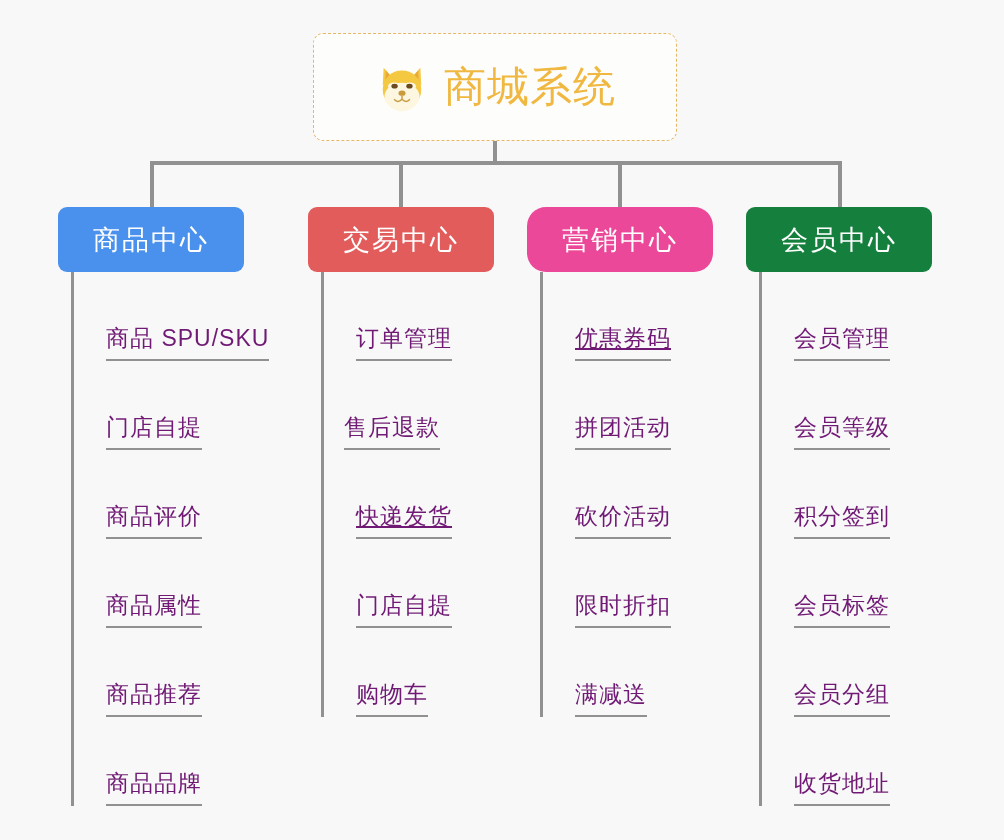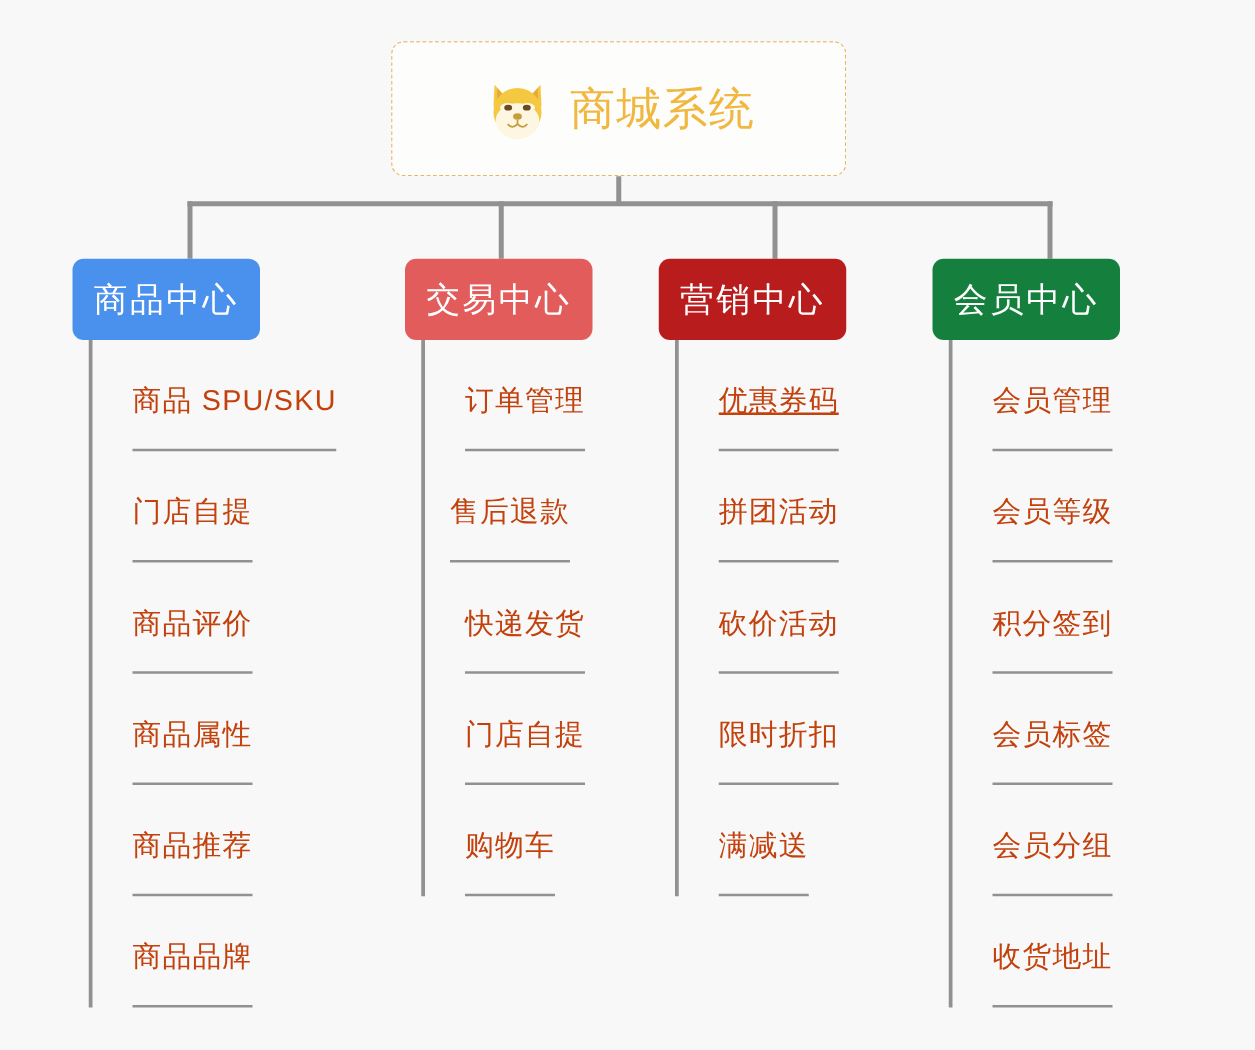--- a/index.html
+++ b/index.html
@@ -37,21 +37,21 @@
     justify-content: center;
     gap: 14px;
   }
   .root-emoji {
     width: 56px;
     height: 56px;
     position: relative;
     flex: 0 0 auto;
   }
   .root-title {
-    font-size: 36px;
+    font-size: 42px;
     line-height: 1;
     color: #f0b840;
     letter-spacing: 1px;
     white-space: nowrap;
   }
 
   
   .conn {
     position: absolute;
     background: #919191;
@@ -59,21 +59,21 @@
   .conn-v-root { left: 493px; top: 141px; width: 4px; height: 22px; }
   .conn-h-main { left: 150px; top: 161px; width: 692px; height: 4px; }
   .conn-v-drop { top: 161px; width: 4px; height: 46px; }
 
   
   .column {
     position: absolute;
     top: 207px;
   }
   .cat-header {
-    width: 150px;
+    width: 186px;
     height: 65px;
     box-sizing: border-box;
     border-radius: 9px;
     display: flex;
     align-items: center;
     justify-content: center;
     color: #ffffff;
     font-size: 27px;
     letter-spacing: 2px;
     white-space: nowrap;
@@ -88,23 +88,23 @@
   }
   .leaf-item {
     position: relative;
     height: 89px;
     display: flex;
     align-items: flex-end;
   }
   .leaf-label {
     display: inline-block;
     margin-left: 32px;
-    padding-bottom: 23px;
+    padding-bottom: 5px;
     font-size: 23px;
-    color: #c2410c;
+    color: #701a75;
     white-space: nowrap;
     border-bottom: 2px solid #919191;
     letter-spacing: 1px;
   }
 </style>
 </head>
 <body style="background: rgb(248, 248, 248);">
 
 <div id="chart">
 
@@ -155,43 +155,43 @@
         </div>
       <div class="leaf-item">
           <span class="leaf-label" style="border-bottom-color: rgb(145, 145, 145);">商品推荐</span>
         </div>
       <div class="leaf-item">
           <span class="leaf-label" style="border-bottom-color: rgb(145, 145, 145);">商品品牌</span>
         </div>
     </div>
   </div>
 
-  <div class="column" style="left:324px;">
+  <div class="column" style="left:308px;">
     <div class="cat-header" style="background: rgb(226, 92, 92);">交易中心</div>
     <div class="leaf-list" style="border-left-color: rgb(145, 145, 145);">
       <div class="leaf-item">
           <span class="leaf-label" style="border-bottom-color: rgb(145, 145, 145);">订单管理</span>
         </div>
       <div class="leaf-item">
           <span class="leaf-label" style="border-bottom-color: rgb(145, 145, 145); margin-left: 20px;">售后退款</span>
         </div>
       <div class="leaf-item">
-          <span class="leaf-label" style="border-bottom-color: rgb(145, 145, 145);">快递发货</span>
+          <span class="leaf-label" style="border-bottom-color: rgb(145, 145, 145); text-decoration: underline;">快递发货</span>
         </div>
       <div class="leaf-item">
           <span class="leaf-label" style="border-bottom-color: rgb(145, 145, 145);">门店自提</span>
         </div>
       <div class="leaf-item">
           <span class="leaf-label" style="border-bottom-color: rgb(145, 145, 145);">购物车</span>
         </div>
     </div>
   </div>
 
   <div class="column" style="left:527px;">
-    <div class="cat-header" style="background: #b91c1c;">营销中心</div>
+    <div class="cat-header" style="background: #ec4899; border-radius: 19px;">营销中心</div>
     <div class="leaf-list" style="border-left-color: rgb(145, 145, 145);">
       <div class="leaf-item">
           <span class="leaf-label" style="border-bottom-color: rgb(145, 145, 145); text-decoration: underline;">优惠券码</span>
         </div>
       <div class="leaf-item">
           <span class="leaf-label" style="border-bottom-color: rgb(145, 145, 145);">拼团活动</span>
         </div>
       <div class="leaf-item">
           <span class="leaf-label" style="border-bottom-color: rgb(145, 145, 145);">砍价活动</span>
         </div>

